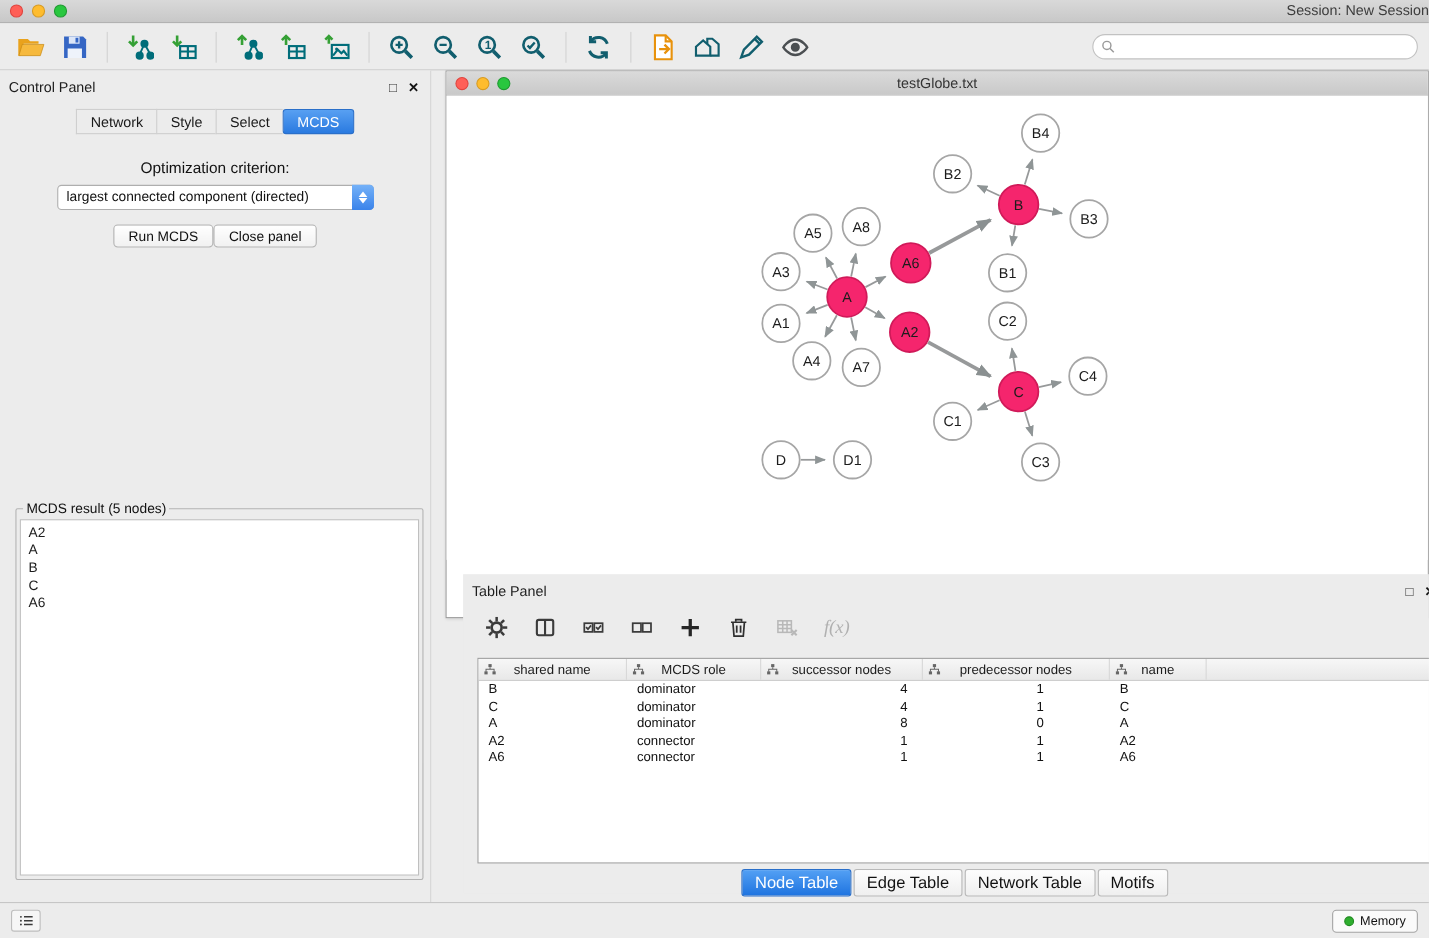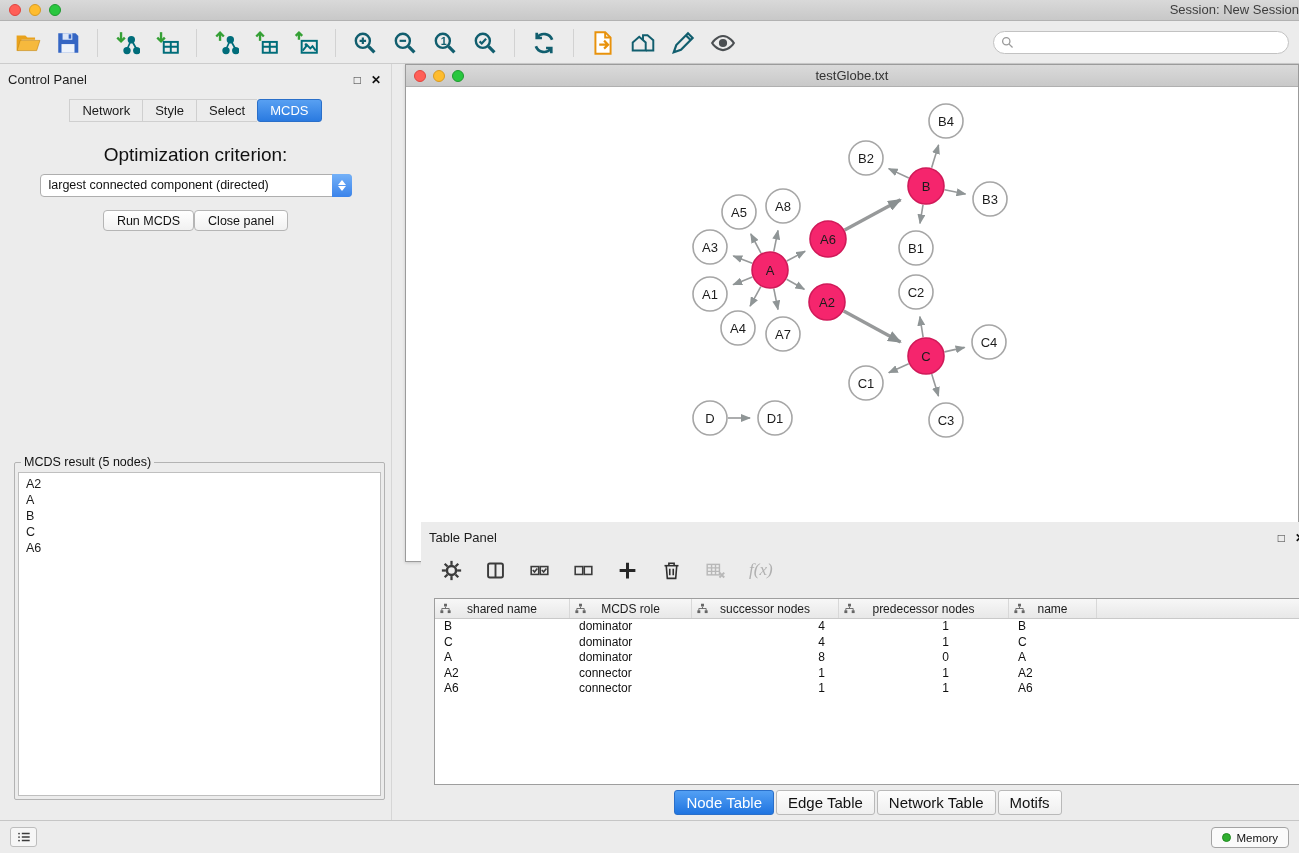--- a/index.html
+++ b/index.html
@@ -37,22 +37,22 @@
   .panel-header { display:flex; align-items:center; padding:8px 10px 4px 8px; font-size:13px; color:#1d1d1d; }
   .panel-header .ph-title { flex:1; }
   .ph-float { font-size:12px; color:#333; margin-right:10px; line-height:12px; }
   .ph-close { font-size:12px; font-weight:bold; color:#111; line-height:12px; }
   .ctabs { display:flex; justify-content:center; margin-top:8px; }
   .ctab { padding:3px 12px; font-size:13px; color:#1a1a1a; background:#ececec;
     border:1px solid #cfcfcf; border-right:none; }
   .ctab:last-child { border-right:1px solid #cfcfcf; }
   .ctab.active { background:linear-gradient(#58a0f2,#2a7ae0); color:#fff; border:1px solid #2a6fc9;
     border-radius:3px; }
-  .opt-label { margin-top:22px; text-align:center; font-size:19px; color:#111; }
-  .dropdown { position:relative; margin:8px auto 0; width:312px; height:23px; background:#fff;
+  .opt-label { margin-top:22px; text-align:center; font-size:14px; color:#111; }
+  .dropdown { position:relative; margin:8px auto 0; width:288px; height:23px; background:#fff;
     border:1px solid #aeaeae; border-radius:4px; font-size:12.5px; line-height:21px;
     padding-left:8px; color:#111; }
   .dd-stepper { position:absolute; right:-1px; top:-1px; width:20px; height:23px; border-radius:0 4px 4px 0;
     background:linear-gradient(#74b1f8,#3a83ea); display:flex; flex-direction:column;
     align-items:center; justify-content:center; gap:1px; }
   .dd-stepper .tri { width:0; height:0; border-left:4px solid transparent; border-right:4px solid transparent; }
   .tri.up { border-bottom:5px solid #fff; }
   .tri.down { border-top:5px solid #fff; }
   .cbtn-row { margin-top:13px; display:flex; justify-content:center; }
   .mac-btn { height:21px; padding:0 13px; font-size:12.5px; color:#111;

